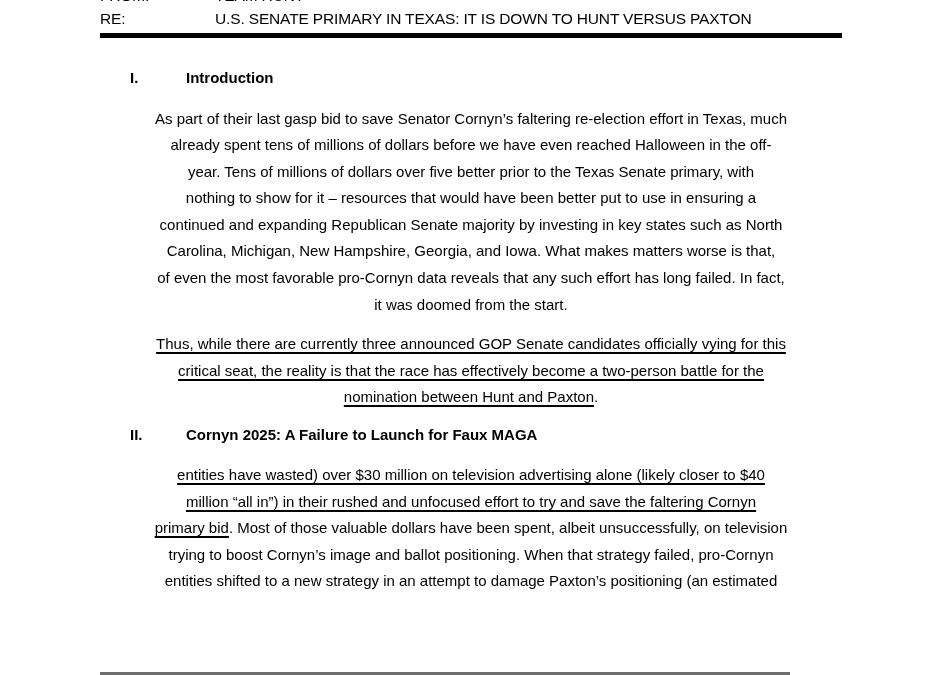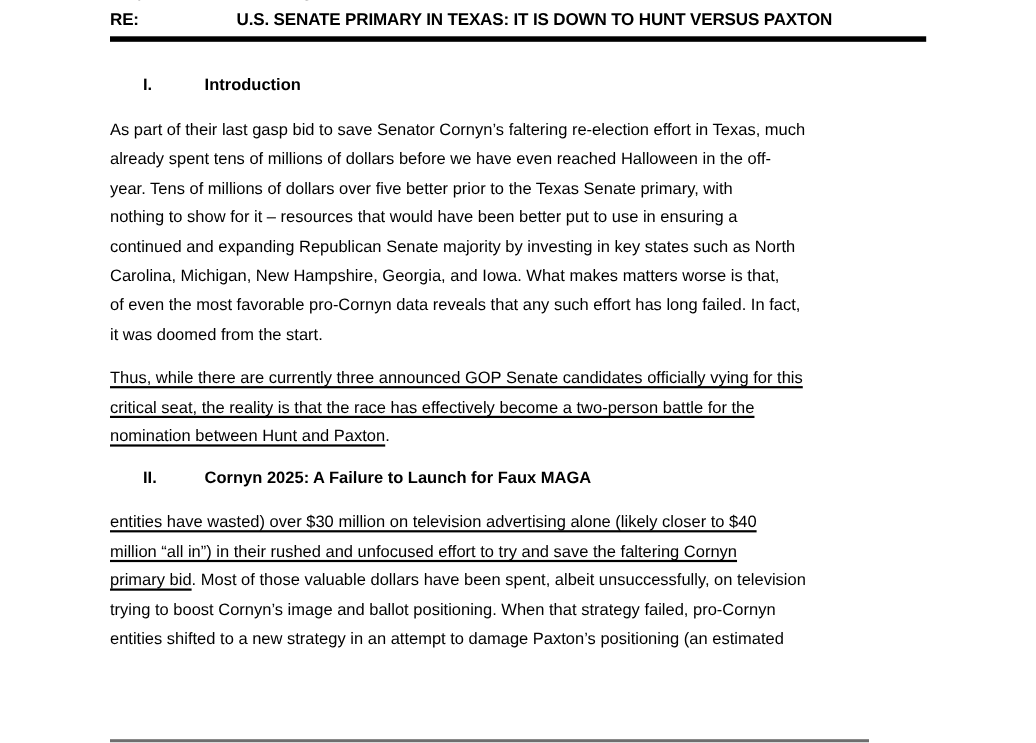--- a/index.html
+++ b/index.html
@@ -11,36 +11,36 @@
   }
   .page {
     position:relative; width:942px; height:675px;
     background:#ffffff; overflow:hidden; color:#000000;
   }
   .content {
     position:absolute; left:100px; top:-16px; width:742px;
   }
   
   .memo-row {
-    display:flex; font-weight:700; font-size:15.5px; line-height:23px;
+    display:flex; font-weight:400; font-size:15.5px; line-height:23px;
     letter-spacing:-0.15px; white-space:nowrap;
   }
   .memo-label { width:115px; flex-shrink:0; }
   .memo-value { flex:1; }
   .rule { height:4.5px; background:#000000; margin-top:3px; }
   
   .sec {
     display:flex; font-weight:700; font-size:15px; line-height:20px;
     padding-left:30px; white-space:nowrap;
   }
   .sec-1 { margin-top:30px; }
   .sec-2 { margin-top:14px; }
   .sec .num { width:56px; flex-shrink:0; }
   
-  .para { font-size:15px; line-height:26.6px; }
+  .para { font-size:15px; line-height:26.6px;text-align:center; }
   .p1 { margin-top:18px; }
   .p2 { margin-top:13px; }
   .p3 { margin-top:17px; }
   .line { white-space:nowrap; }
   .u {
     text-decoration:underline;
     text-decoration-thickness:1.6px;
     text-underline-offset:3px;
   }
   

